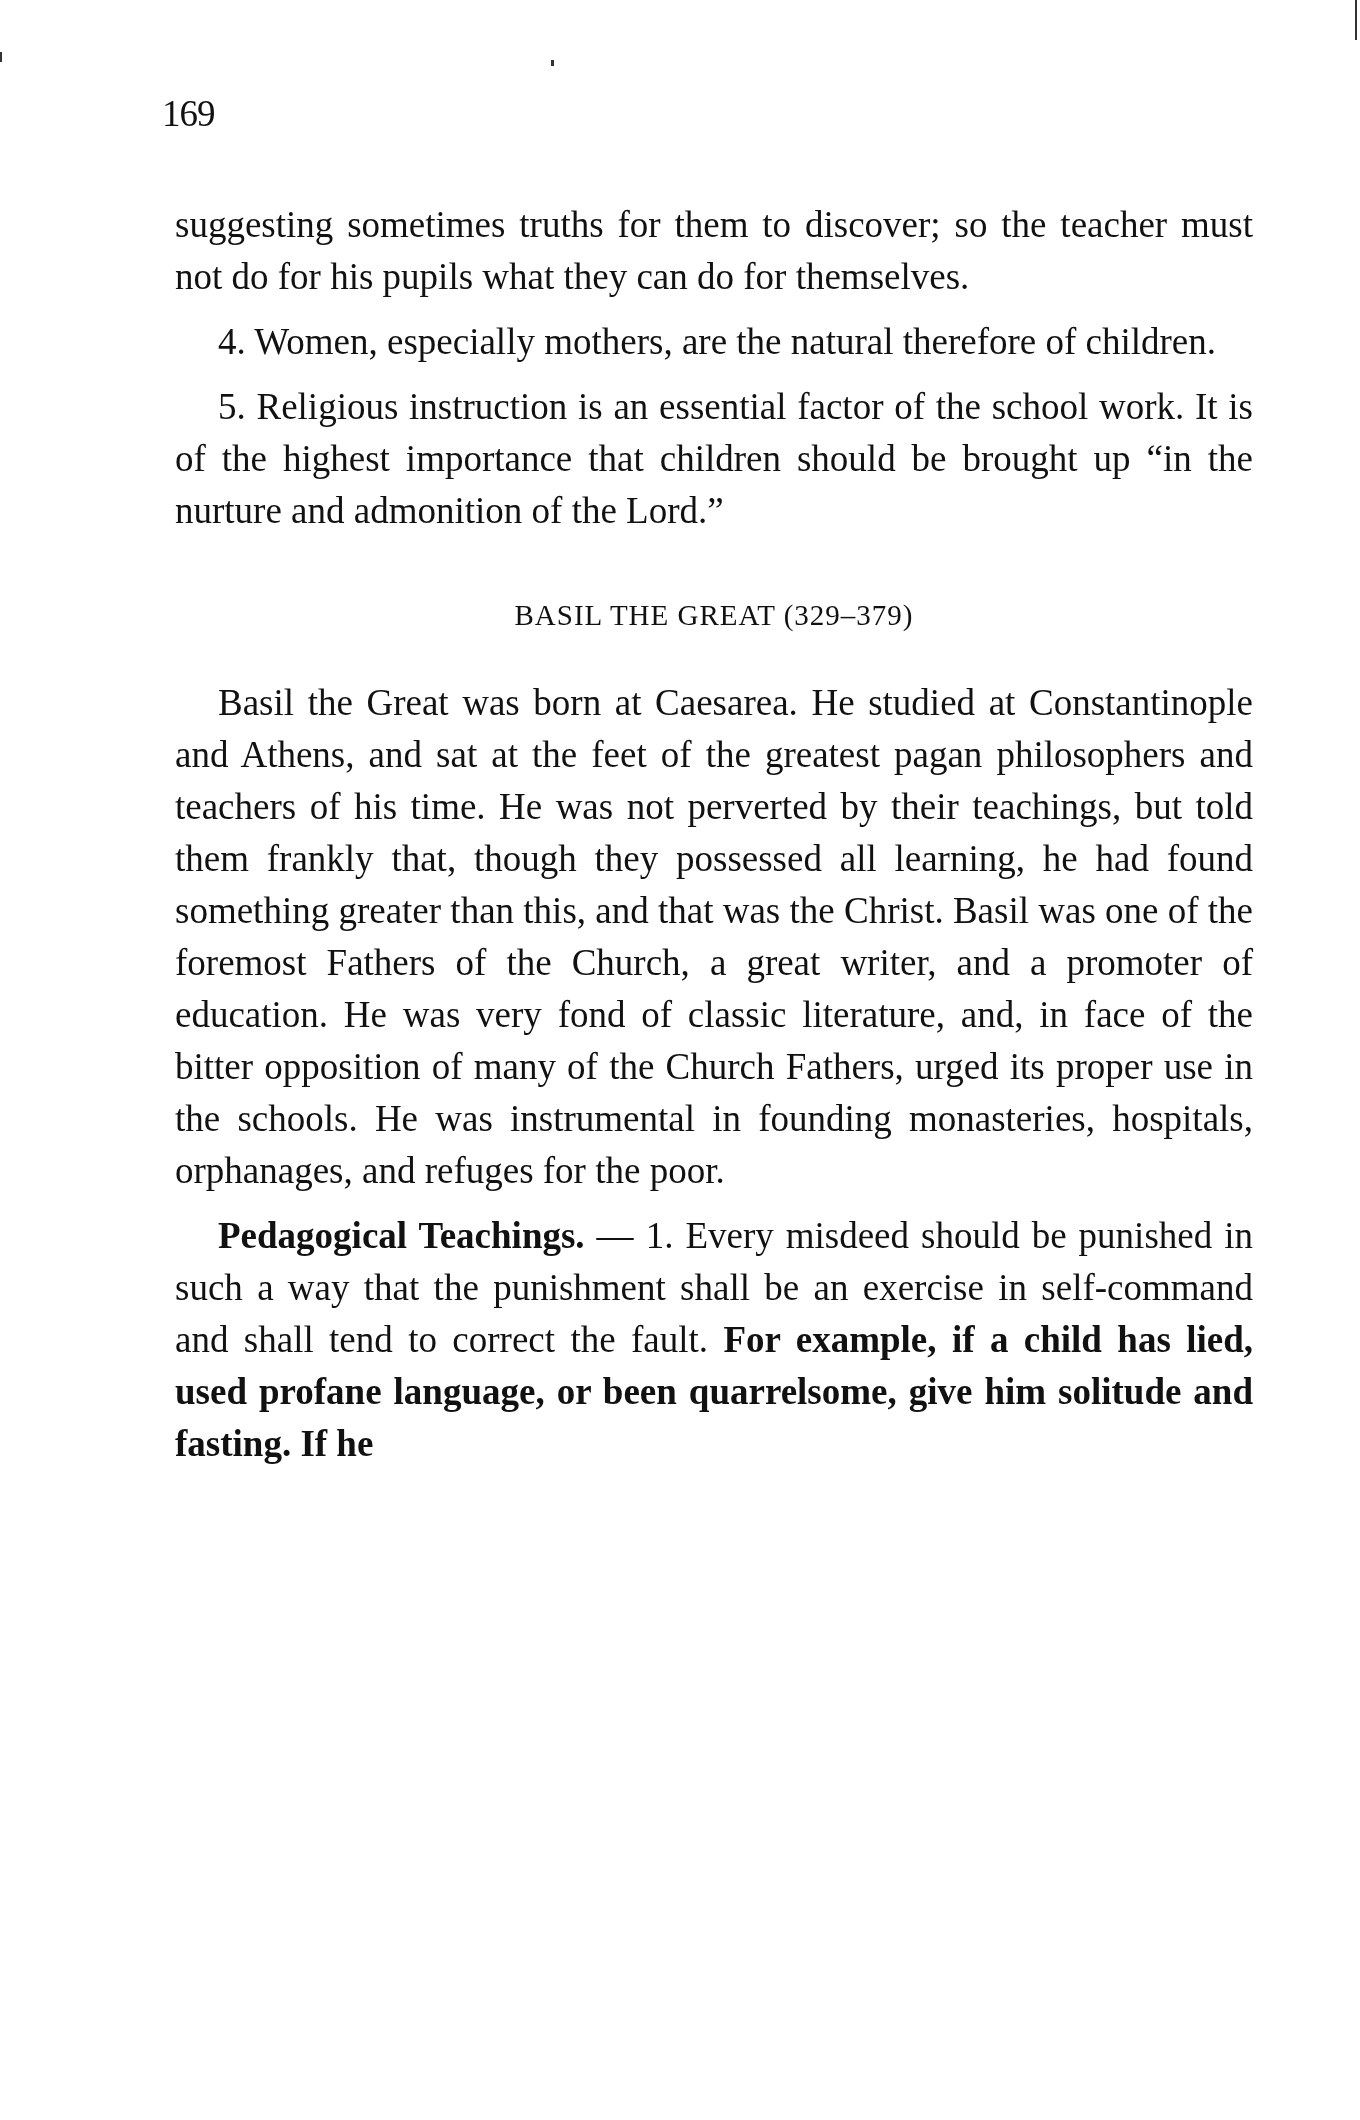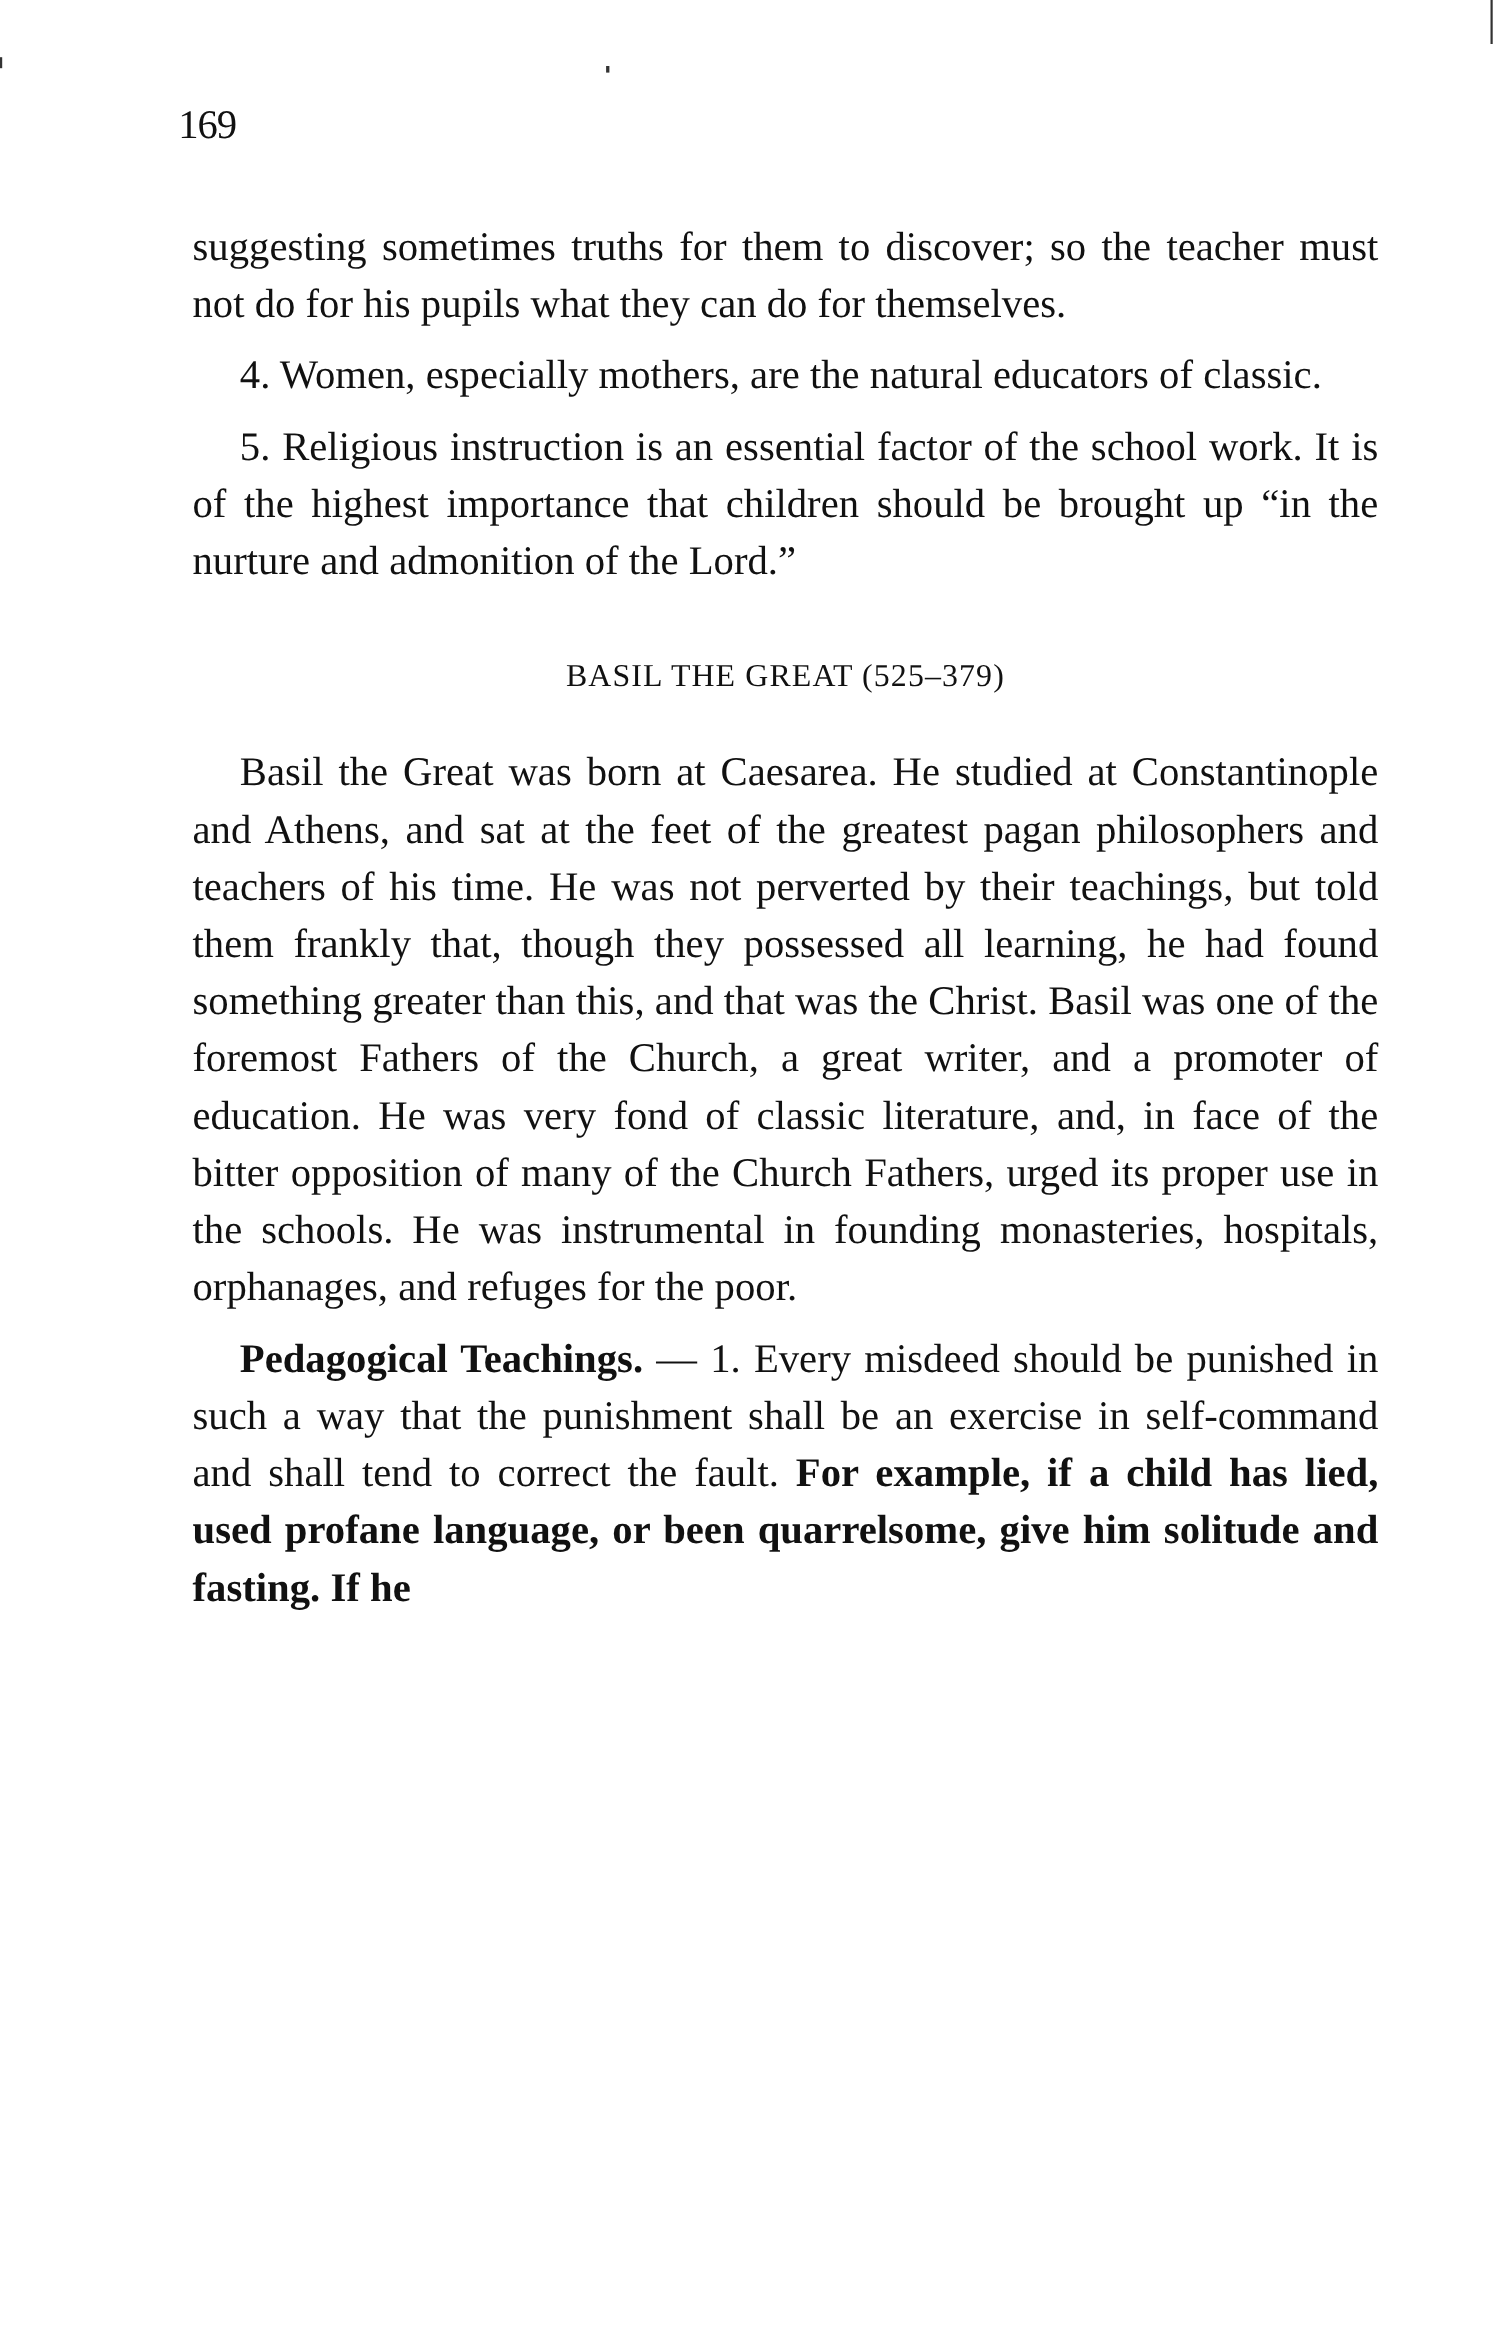--- a/index.html
+++ b/index.html
@@ -19,24 +19,24 @@
 <body>
 
 <div class="page">
   <div class="header">
     <span class="pgnum">169</span>
   </div>
 
   <div class="body">
     <p>suggesting sometimes truths for them to discover; so the teacher must not do for his pupils what they can do for themselves.</p>
 
-    <p class="indent"><span>4.</span> <span>Women, especially mothers, are the natural educators of classic.</span></p>
+    <p class="indent"><span>4.</span> <span>Women, especially mothers, are the natural therefore of children.</span></p>
     <p class="indent"><span>5.</span> <span>Religious instruction is an essential factor of the school work. It is of the highest importance that children should be brought up “in the nurture and admonition of the Lord.”</span></p>
 
-    <p class="section-heading">BASIL THE GREAT (525–379)</p>
+    <p class="section-heading">BASIL THE GREAT (329–379)</p>
 
     <p class="indent">Basil the Great was born at Caesarea. He studied at Constantinople and Athens, and sat at the feet of the greatest pagan philosophers and teachers of his time. He was not perverted by their teachings, but told them frankly that, though they possessed all learning, he had found something greater than this, and that was the Christ. Basil was one of the foremost Fathers of the Church, a great writer, and a promoter of education. He was very fond of classic literature, and, in face of the bitter opposition of many of the Church Fathers, urged its proper use in the schools. He was instrumental in founding monasteries, hospitals, orphanages, and refuges for the poor.</p>
 
     <p class="indent"><span class="bold">Pedagogical Teachings.</span><span> — </span><span>1.</span> <span>Every misdeed should be punished in such a way that the punishment shall be an exercise in self-command and shall tend to correct the fault.</span> <span class="bold">For example, if a child has lied, used profane language, or been quarrelsome, give him solitude and fasting. If he</span></p>
   </div>
 </div>
 
 <div class="speck" style="left:551px;top:60px;width:3px;height:6px;"></div>
 <div class="speck" style="left:1355px;top:0px;width:2px;height:40px;"></div>
 <div class="speck" style="left:0px;top:52px;width:2px;height:10px;"></div>

